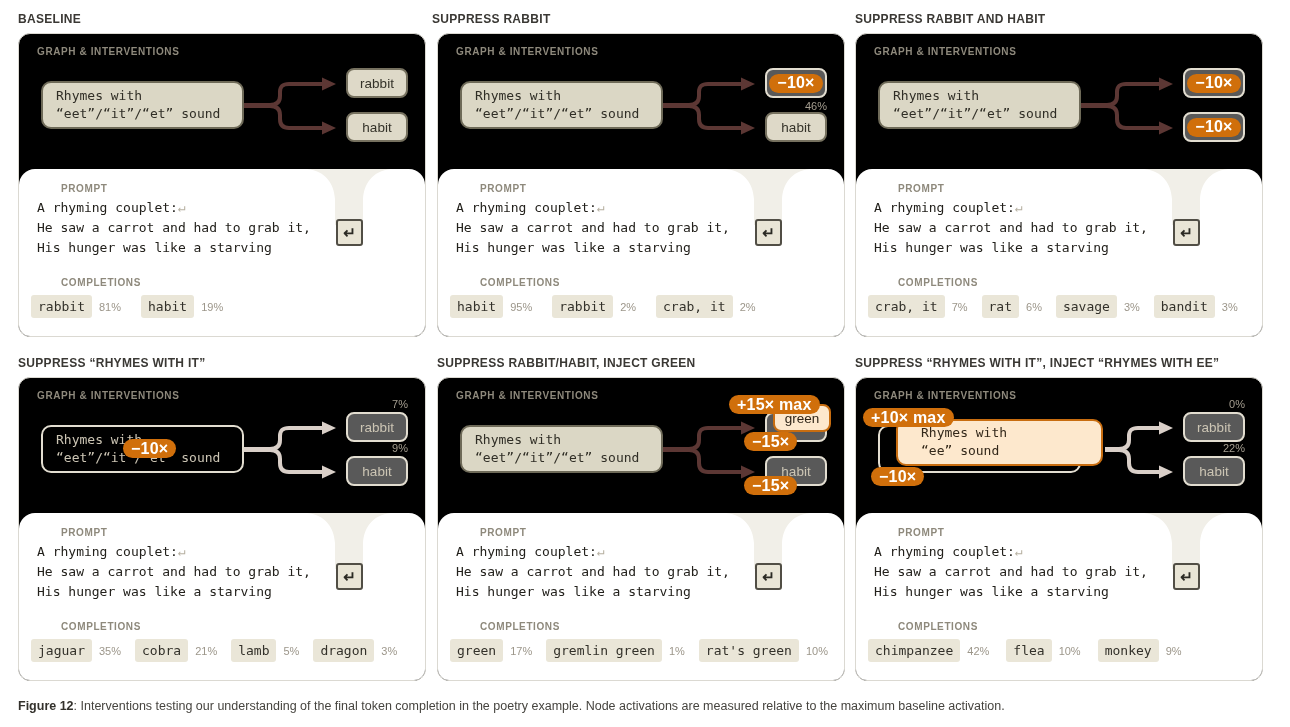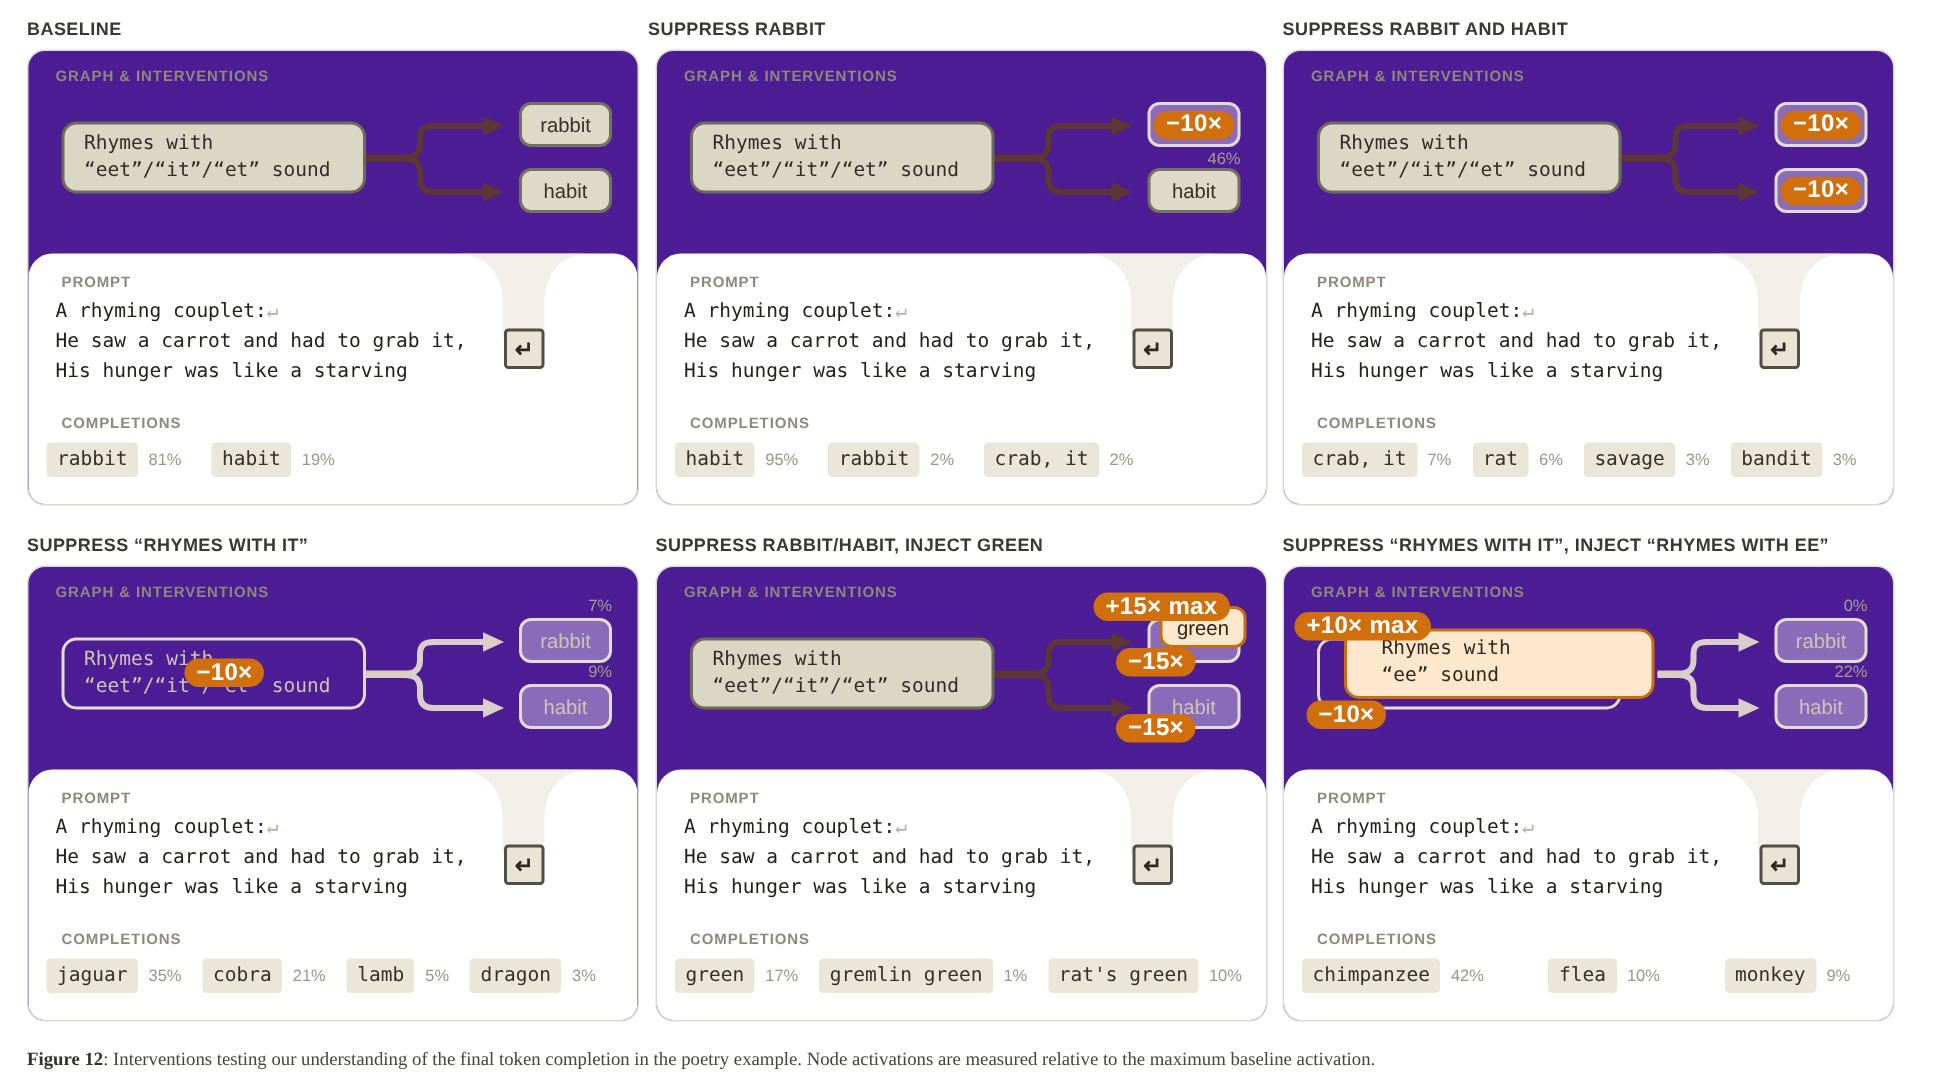--- a/index.html
+++ b/index.html
@@ -1,19 +1,19 @@
 <!DOCTYPE html>
 <html><head>
 <meta charset="utf-8">
 <style>
   html,body{margin:0;padding:0;background:#ffffff;}
   body{width:1290px;height:727px;position:relative;font-family:"Liberation Sans",sans-serif;
        -webkit-font-smoothing:antialiased;}
   .panel-title{position:absolute;font-size:12px;font-weight:bold;color:#3a3834;letter-spacing:.3px;}
-  .card{position:absolute;width:408px;height:304px;background:#4c1d95;border:1px solid #dbd9d2;
+  .card{position:absolute;width:408px;height:304px;background:#000000;border:1px solid #dbd9d2;
         border-radius:12px;overflow:hidden;box-sizing:border-box;}
   .graph-area{position:absolute;left:0;top:0;width:100%;height:135px;}
   .section-label{font-size:10px;font-weight:bold;color:#8e897c;letter-spacing:.6px;}
   .graph-area .section-label{position:absolute;left:18px;top:12px;}
   .arrows{position:absolute;left:0;top:0;}
   
   .main-node{position:absolute;left:22px;top:47px;width:203px;height:48px;box-sizing:border-box;
              background:#dbd7c5;border:2px solid #6e6a58;border-radius:10px;
              font-family:"DejaVu Sans Mono",monospace;font-size:13px;line-height:18px;
              color:#302e26;padding:4px 0 0 13px;white-space:nowrap;}
@@ -31,38 +31,38 @@
         background:#fde8cd;border:2px solid #c86d10;border-radius:8px;z-index:4;
         display:flex;align-items:center;justify-content:center;font-size:13.5px;color:#2e2417;}
   .inject-node{position:absolute;left:40px;top:41px;width:207px;height:47px;box-sizing:border-box;
         background:#fde8cd;border:2.5px solid #c86d10;border-radius:10px;z-index:4;
         font-family:"DejaVu Sans Mono",monospace;font-size:13px;line-height:18px;color:#33281a;
         padding:3px 0 0 23px;white-space:nowrap;}
   
   .prompt-area{position:absolute;left:0;top:135px;width:100%;height:169px;background:#ffffff;
                border-radius:16px 16px 11px 11px;}
   .funnel{position:absolute;left:0;top:0;pointer-events:none;}
-  .prompt-area .section-label{position:absolute;left:10px;padding-left:12px;}
+  .prompt-area .section-label{position:absolute;left:30px;padding-left:12px;}
   .label-prompt{top:14px;}
   .label-completions{top:108px;}
   .prompt-lines{position:absolute;left:18px;top:29px;font-family:"DejaVu Sans Mono",monospace;
                 font-size:13px;line-height:20px;color:#23211c;white-space:nowrap;}
   .return-inline{color:#b7b1a2;font-size:13px;}
   .enter-key{position:absolute;left:317px;top:50px;width:27px;height:27px;box-sizing:border-box;
              background:#e9e5d6;border:2px solid #514e45;border-radius:3px;z-index:5;
              display:flex;align-items:center;justify-content:center;
              font-size:15px;font-weight:bold;color:#2b2a24;}
   .chips{position:absolute;left:12px;top:126px;display:flex;align-items:center;gap:20px;}
-  .chips.wide{gap:43px;}
+  .chips.wide{gap:17px;}
   .chips.snug{gap:14px;}
   .comp{display:flex;align-items:center;white-space:nowrap;}
   .chip{background:#eae6d8;border-radius:3px;padding:4px 7px;
         font-family:"DejaVu Sans Mono",monospace;font-size:13px;color:#33312a;}
   .chip-pct{font-size:11px;color:#9c968a;margin-left:7px;}
-  .caption{position:absolute;left:18px;top:699px;font-size:12.5px;color:#46443f;font-family:Liberation Serif, serif;}
+  .caption{position:absolute;left:18px;top:699px;font-size:12.5px;color:#46443f;}
   .caption b{color:#33312c;}
 </style>
 </head>
 <body>
 
 <div class="panel-title" style="left:18px;top:12px">BASELINE</div>
 <div class="panel-title" style="left:432px;top:12px">SUPPRESS RABBIT</div>
 <div class="panel-title" style="left:855px;top:12px">SUPPRESS RABBIT AND HABIT</div>
 <div class="panel-title" style="left:18px;top:356px">SUPPRESS “RHYMES WITH IT”</div>
 <div class="panel-title" style="left:437px;top:356px">SUPPRESS RABBIT/HABIT, INJECT GREEN</div>

